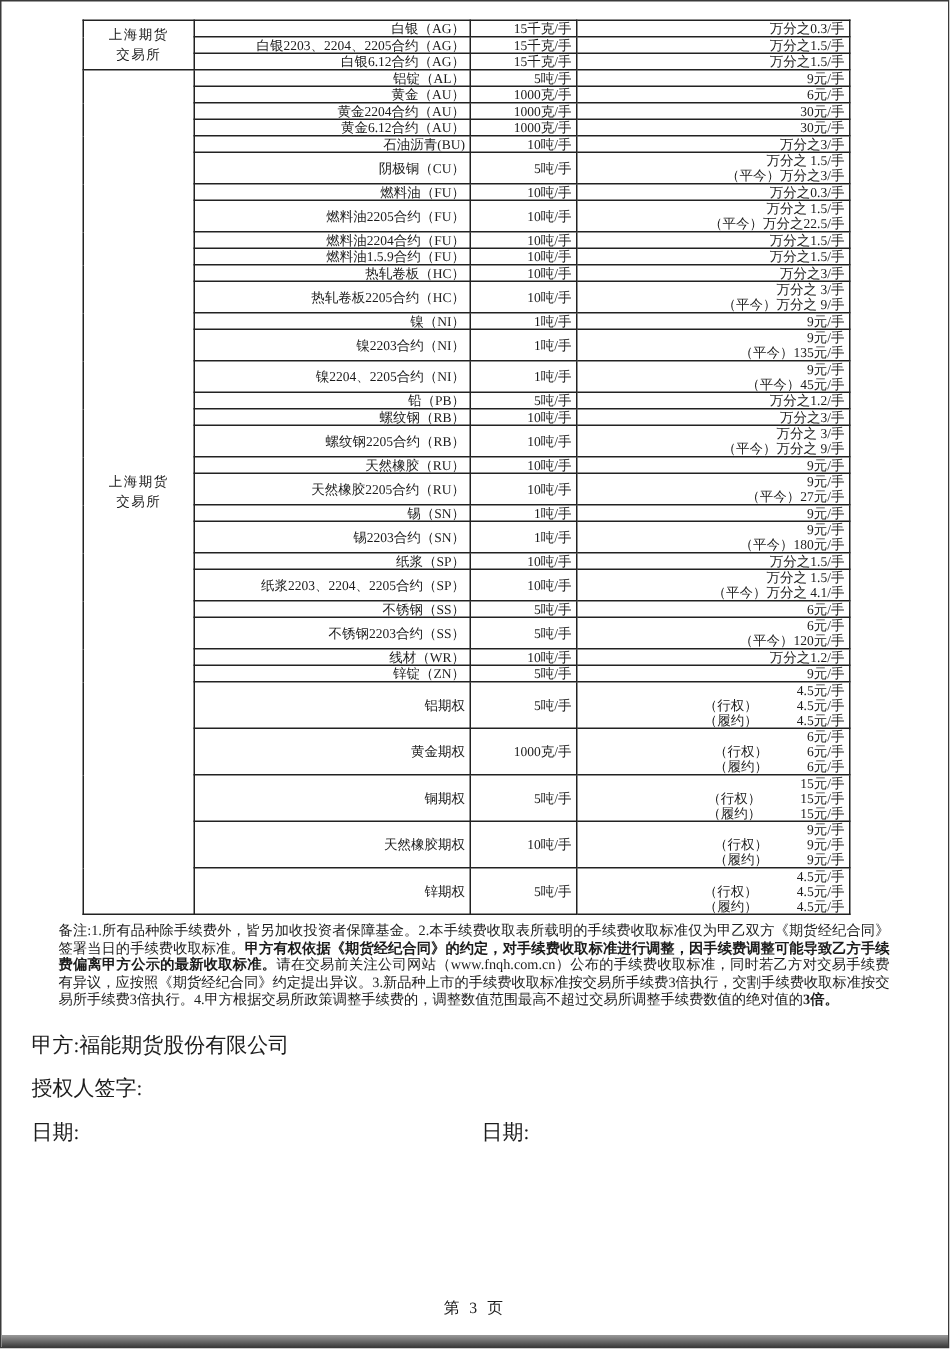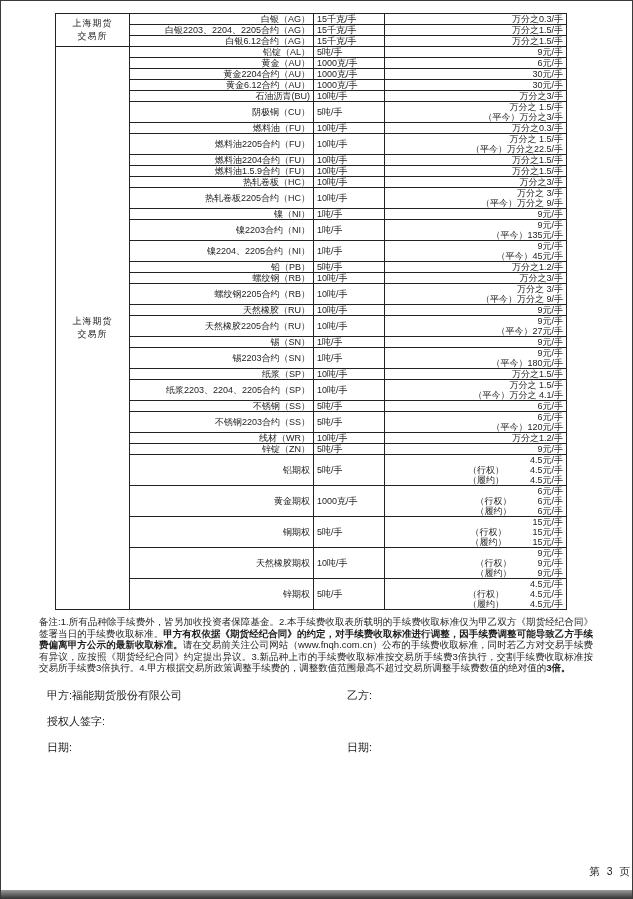--- a/index.html
+++ b/index.html
@@ -2,61 +2,61 @@
 <html><head>
 <meta charset="utf-8">
 <style>
   html,body{margin:0;padding:0;background:#ffffff;}
   .page{
     position:relative;
     width:633px;height:899px;
     background:#ffffff;
     border:1px solid #3a3a3a;
     box-sizing:border-box;
-    font-family:Liberation Sans, sans-serif;
+    font-family:Liberation Serif, serif;
     color:#1c1c1c;
     overflow:hidden;
   }
   table.fee-table{
     border-collapse:collapse;
     table-layout:fixed;
     margin:12px 0 0 54px;
     width:511px;
   }
   .fee-table td{
     border:1px solid #222;
     font-size:9px;
     line-height:10px;
     padding:0 3px;
     vertical-align:middle;
     overflow:hidden;
     white-space:nowrap;
   }
   td.c-exchange{text-align:center;line-height:13px;letter-spacing:1px;}
   td.c-product{text-align:right;}
-  td.c-size{}
+  td.c-size{text-align:right;}
   td.c-fee{text-align:right;}
   .fee-line{display:flex;justify-content:flex-end;line-height:10px;}
   .fee-opt-label{margin-right:26px;margin-left:40px;}
   .notes{
     margin:6px 39px 0 38px;
     font-size:9.5px;
     line-height:11.6px;
     text-align:justify;
     text-justify:inter-ideograph;
   }
   .notes .b{font-weight:bold;}
   .sign{
-    margin:14px 0 0 46px;
-    font-size:11px;
+    margin:14px 0 0 20px;
+    font-size:14px;
   }
   .sign-row{display:grid;grid-template-columns:300px 1fr;margin-bottom:11px;}
   .footer{
     position:absolute;left:0;top:864px;width:100%;
-    text-align:right;font-size:10.5px;letter-spacing:2px;
+    text-align:center;font-size:10.5px;letter-spacing:2px;
   }
   .scan-edge{
     position:absolute;left:0;bottom:0;width:100%;height:8px;
     background:linear-gradient(#9a9a9a,#3c3c3c);
   }
 </style>
 </head>
 <body>
 
 <div class="page">
@@ -474,21 +474,20 @@
       </tbody>
   </table>
 
   <div class="notes">
     <span>备注:1.所有品种除手续费外，皆另加收投资者保障基金。2.本手续费收取表所载明的手续费收取标准仅为甲乙双方《期货经纪合同》签署当日的手续费收取标准。</span><span class="b">甲方有权依据《期货经纪合同》的约定，对手续费收取标准进行调整，因手续费调整可能导致乙方手续费偏离甲方公示的最新收取标准。</span><span>请在交易前关注公司网站（www.fnqh.com.cn）公布的手续费收取标准，同时若乙方对交易手续费有异议，应按照《期货经纪合同》约定提出异议。3.新品种上市的手续费收取标准按交易所手续费3倍执行，交割手续费收取标准按交易所手续费3倍执行。4.甲方根据交易所政策调整手续费的，调整数值范围最高不超过交易所调整手续费数值的绝对值的</span><span class="b">3倍。</span>
   </div>
 
   <div class="sign">
     <div class="sign-row">
       <div>甲方:福能期货股份有限公司</div>
-      <div>乙方:</div>
     </div>
     <div class="sign-row">
       <div>授权人签字:</div>
       <div></div>
     </div>
     <div class="sign-row">
       <div>日期:</div>
       <div>日期:</div>
     </div>
   </div>

